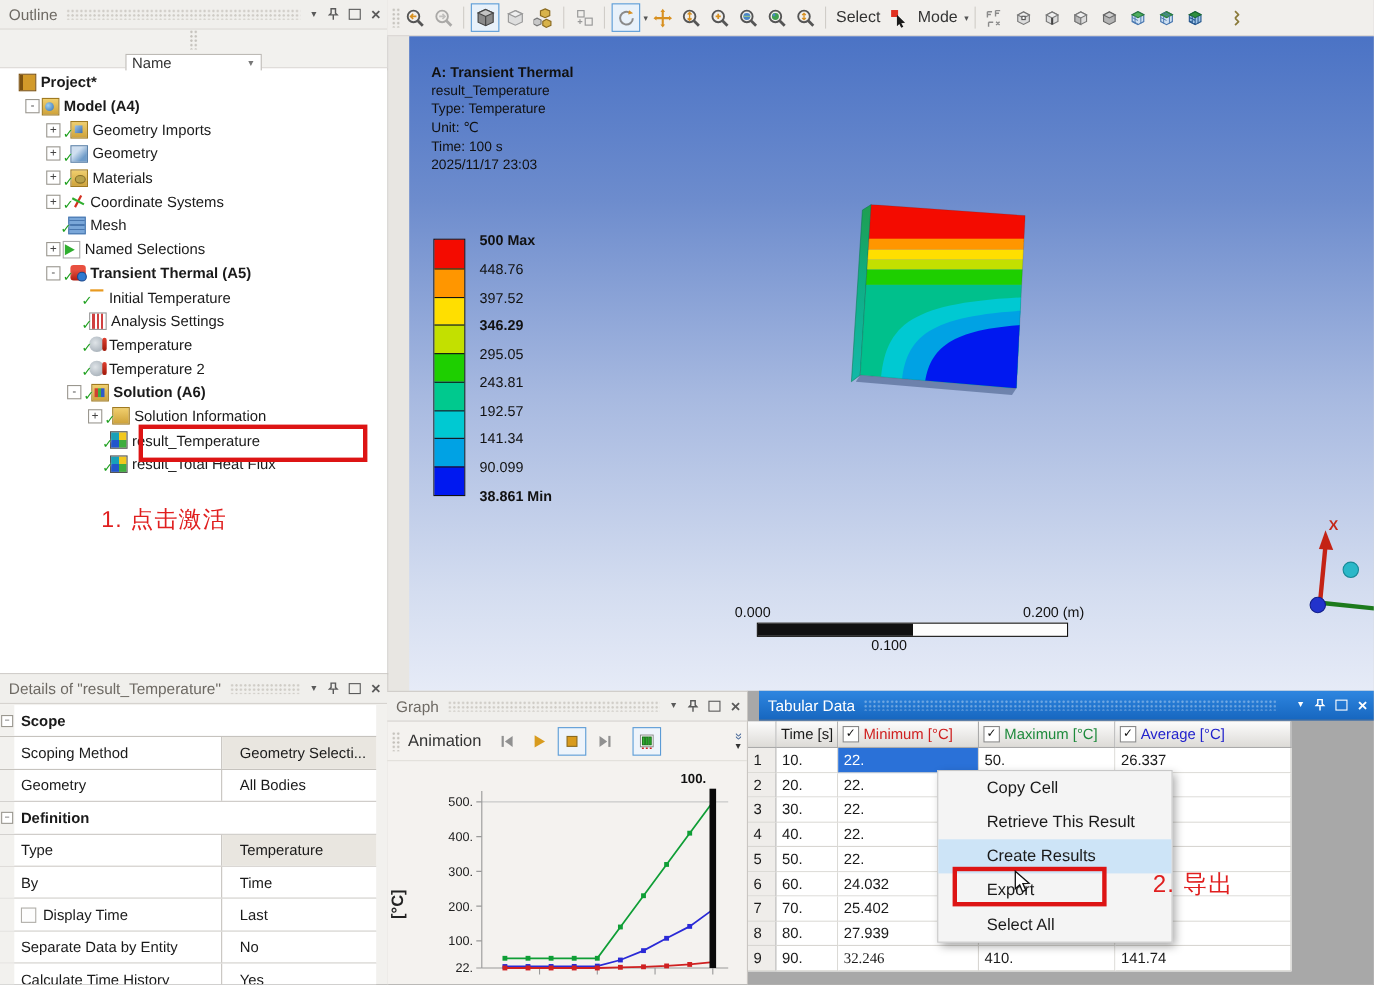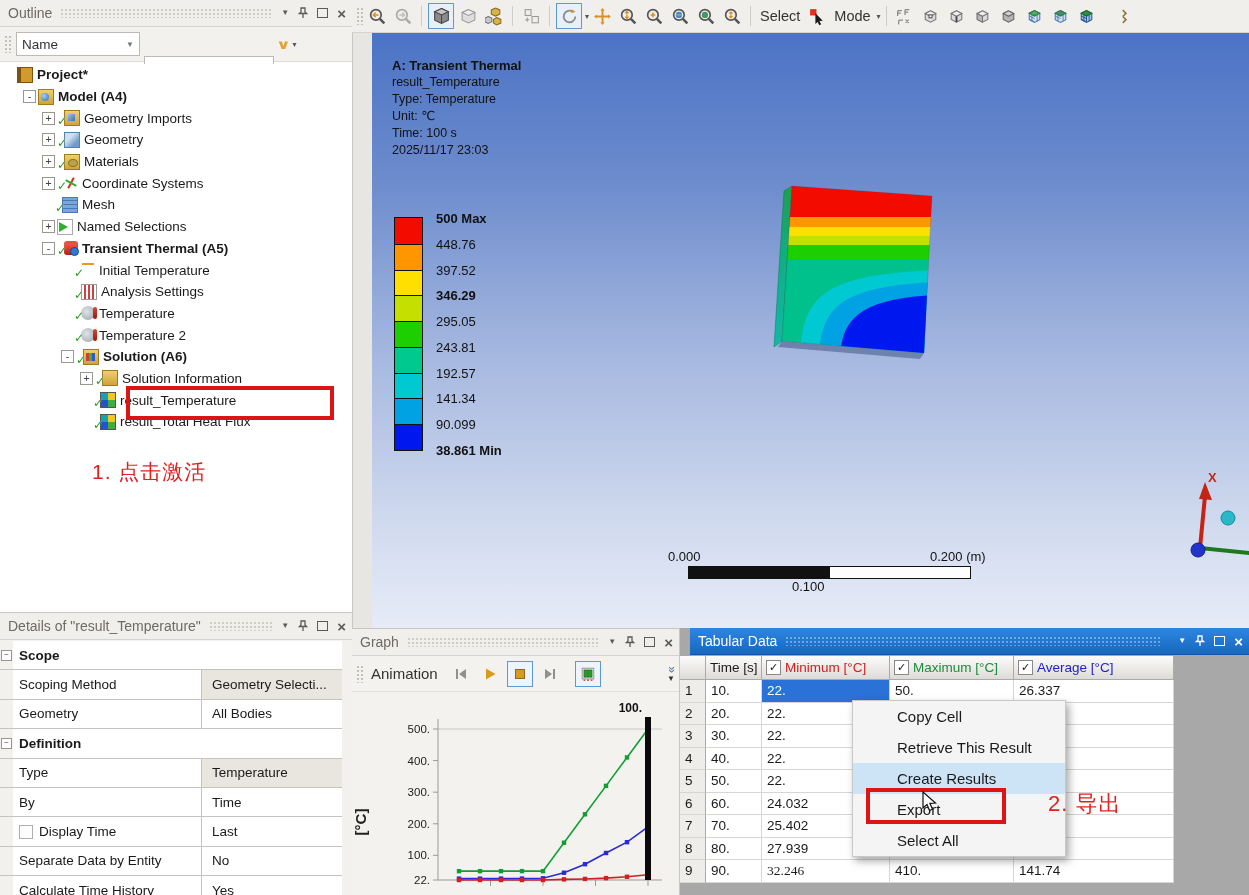--- a/index.html
+++ b/index.html
@@ -15,21 +15,21 @@
   .tbtns .caret{font-size:8px;line-height:1;}
   .tbtns .maxi{width:9px;height:8px;border:1.5px solid #5a5a5a;display:inline-block;}
   .tbtns .pin svg{display:block;}
   .tbtns .closex{font-size:15px;line-height:1;font-weight:bold;}
   .bluebar{background:linear-gradient(180deg,#2e86e0,#1767c0);color:#fff;border-bottom:1px solid #1257a8;}
   .bluebar .dots{background-image:radial-gradient(rgba(255,255,255,.35) 1px,transparent 1.2px);}
   .bluebar,.bluebar .tbtns{color:#fff;margin-left:10px;}
   .bluebar .maxi{border-color:#fff;}
   
   #outline{position:absolute;left:0;top:0;width:352px;height:612px;background:#fff;border-right:1px solid #c9c6c2;}
-  #outline .otoolbar{height:34px;background:#f2f1ee;border-bottom:1px solid #dedbd7;display:flex;align-items:center;padding:0 4px;gap:4px;}
+  #outline .otoolbar{height:34px;background:#f2f1ee;border-bottom:1px solid #dedbd7;display:flex;align-items:center;padding:0 4px;gap:4px;flex-direction:column;}
   .grip{width:8px;height:18px;background-image:radial-gradient(#c4c1bb 1px,transparent 1.2px);background-size:4px 4px;flex:none;}
   .namesel{width:112px;height:22px;background:#fff;border:1px solid #bdbab5;display:flex;align-items:center;justify-content:space-between;padding:0 5px;font-size:13.5px;color:#333;}
   .namesel .caret{font-size:8px;color:#777;}
   #searchbox{width:118px;height:22px;border:1px solid #bdbab5;background:#fff;padding:0 5px;font-size:13.5px;color:#9a978f;font-family:inherit;margin-top:48px;}
   .orange-chev{color:#e0a33a;font-weight:bold;font-size:13px;transform:scaleX(1.4);}
   .mini-caret{font-size:8px;color:#555;}
   #tree{position:absolute;top:64px;left:0;right:0;bottom:0;background:#fff;}
   .trow{height:21.7px;display:flex;align-items:center;white-space:nowrap;}
   .exp,.expsp{width:13px;flex:none;display:inline-flex;align-items:center;justify-content:center;}
   .exp{width:11px;height:11px;margin-right:2px;border:1px solid #9a978f;background:#fff;font-size:10px;line-height:9px;color:#444;font-family:"DejaVu Sans Mono",monospace;}
@@ -64,21 +64,21 @@
   .ti-solinfo{background:linear-gradient(180deg,#f0cf6e,#cfa33a);border:1px solid #a07a20;color:#2255cc;font-size:9px;font-weight:bold;line-height:13px;text-align:center;}
   .ti-result{background:conic-gradient(#f2c81e 0 25%,#3fae3f 0 50%,#2255cc 0 75%,#18a0b8 0);border:1px solid #555;}
   #annotation1{position:absolute;left:92px;top:458px;color:#e01f1f;font-size:21px;letter-spacing:1px;}
   
   #details{position:absolute;left:0;top:612px;width:352px;height:283px;background:#f2f1ee;border-right:1px solid #c9c6c2;border-top:1px solid #c9c6c2;}
   #dtable{position:absolute;left:0;top:28px;right:10px;}
   .drow{display:flex;height:28.4px;border-bottom:1px solid #c6c3be;align-items:stretch;background:#fff;}
   .dstrip{width:13px;flex:none;background:#f2f1ee;display:flex;align-items:center;justify-content:center;}
   .secbox{width:9px;height:9px;border:1px solid #9a978f;background:#fff;font-size:8px;line-height:7px;text-align:center;color:#444;}
   .dlab{width:182px;flex:none;border-right:1px solid #c6c3be;display:flex;align-items:center;padding-left:6px;font-size:13.5px;}
-  .dval{flex:1;display:flex;align-items:center;padding-left:10px;font-size:13.5px;}
+  .dval{flex:1;display:flex;align-items:center;padding-left:16px;font-size:13.5px;}
   .dval.shaded{background:#e9e6e0;}
   .dsec .dlab{border-right:none;font-weight:bold;width:auto;}
   .dcb{width:12px;height:12px;border:1px solid #b0ada8;background:#fdfdfd;margin-right:6px;flex:none;}
   
   #topbar{position:absolute;left:352px;top:0;width:897px;height:33px;background:#f1efec;border-bottom:1px solid #d6d3cf;display:flex;align-items:center;padding-left:4px;box-sizing:border-box;}
   .tb-ic{width:24px;height:24px;display:inline-flex;align-items:center;justify-content:center;flex:none;margin:0 1px;}
   .tb-ic svg{width:19px;height:19px;display:block;}
   .tb-ic.sel{border:1px solid #5b9bd5;background:#e8f1fa;}
   .tb-sep{width:1px;height:20px;background:#d0cdc8;margin:0 5px;flex:none;}
   .tb-label{font-size:14.5px;color:#333;margin:0 4px;}

